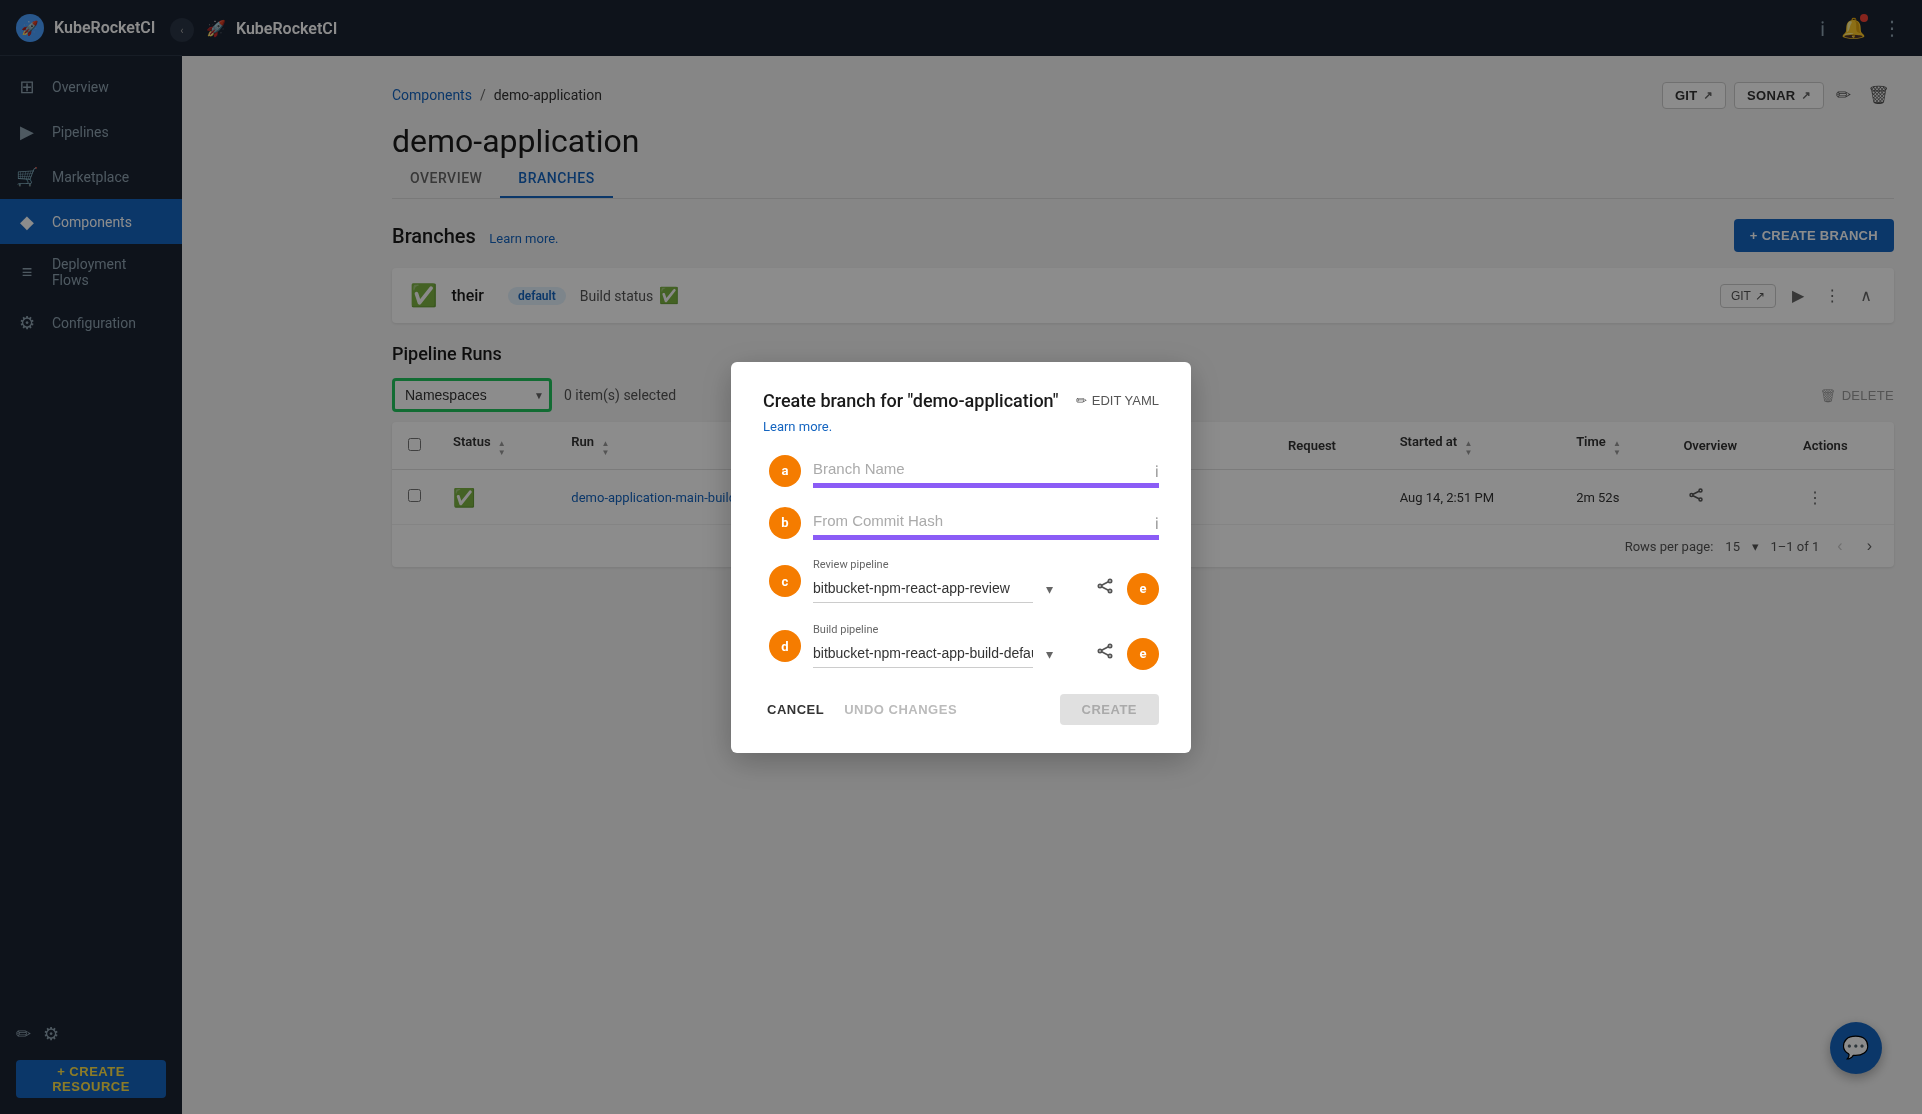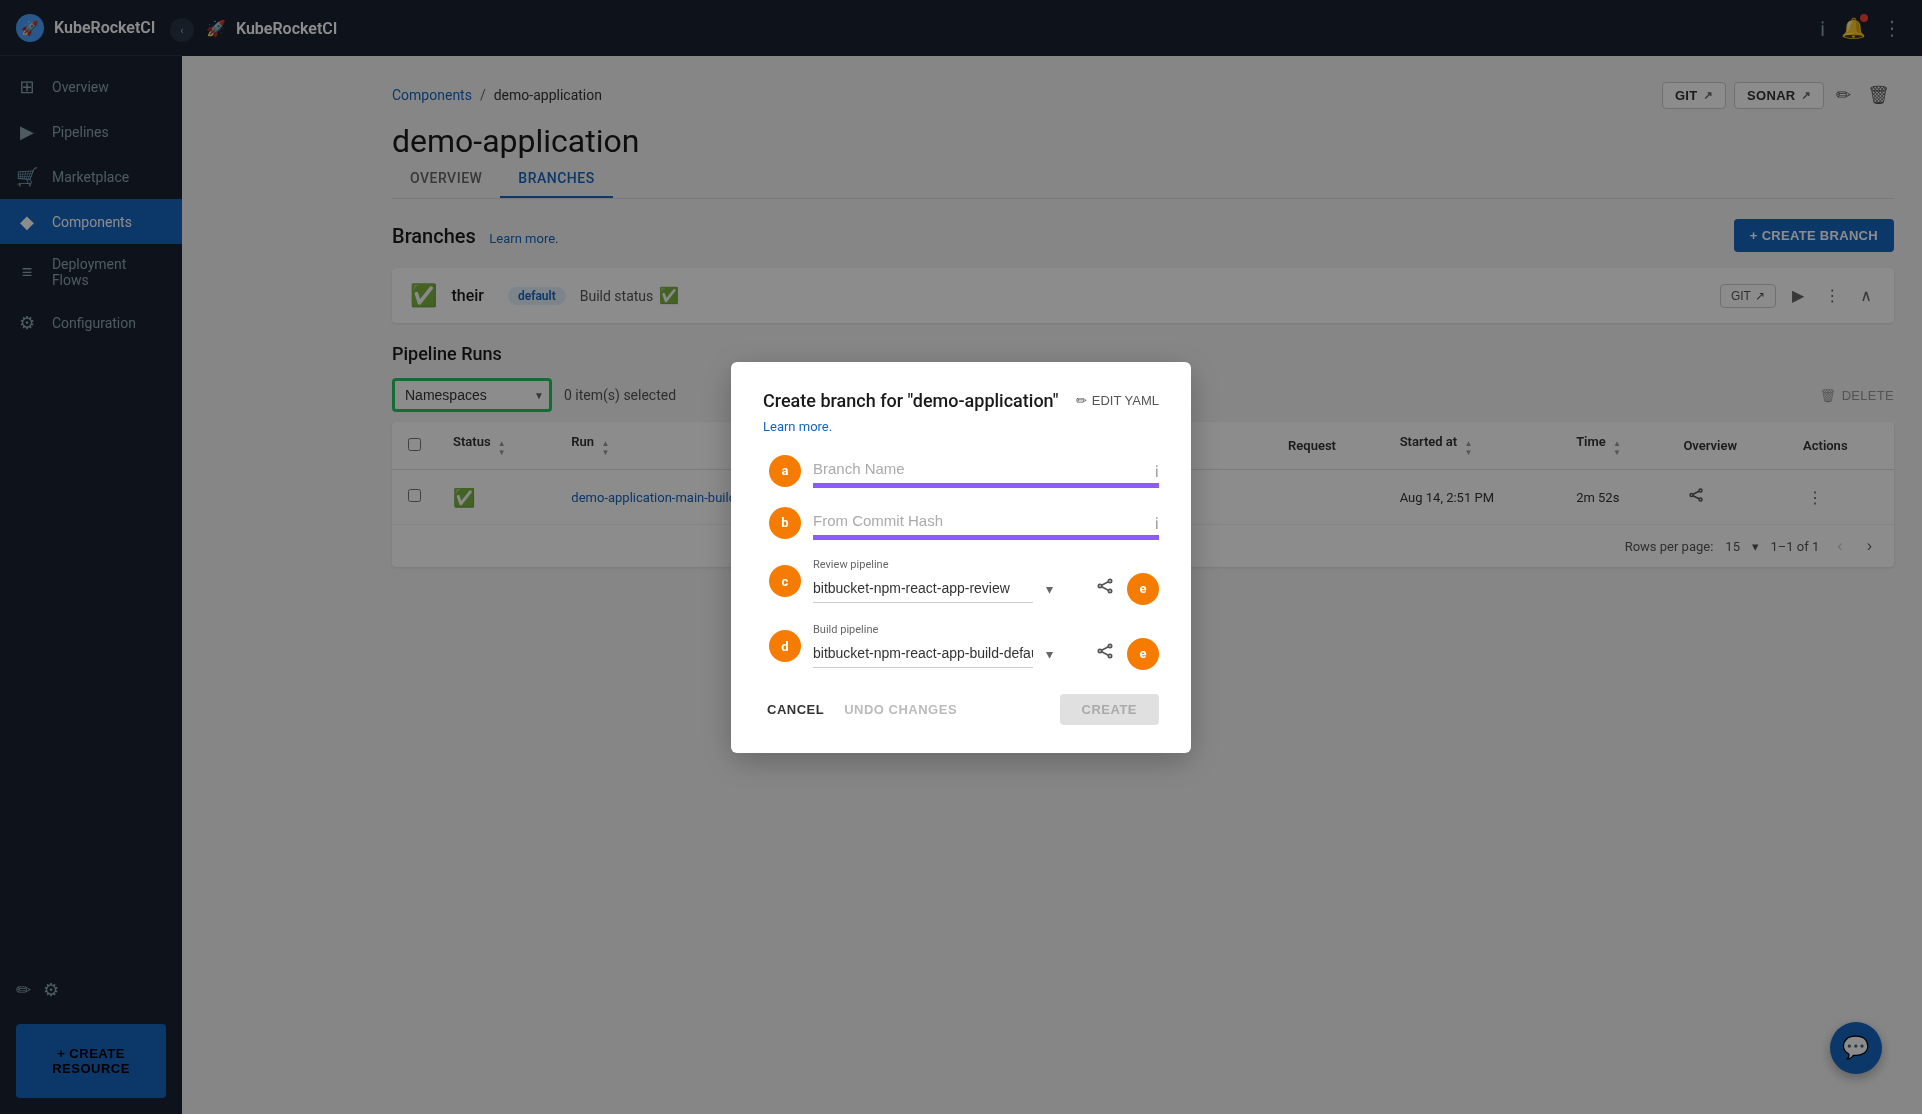--- a/index.html
+++ b/index.html
@@ -68,30 +68,30 @@
     .sidebar-bottom-icon {
       color: #8fa3b1;
       cursor: pointer;
       font-size: 18px;
     }
     .create-resource-btn {
       display: flex;
       align-items: center;
       gap: 6px;
       background: #1565c0;
-      color: #000000;
+      color: #fde047;
       border: none;
       border-radius: 4px;
-      padding: 22px 14px;
+      padding: 4px 14px;
       font-size: 13px;
       font-weight: 600;
       cursor: pointer;
       letter-spacing: 0.5px;
       width: calc(100% - 32px);
-      margin: 8px 16px 16px 16px;
+      margin: 0 16px 16px 16px;
     }
 
     
     .topbar {
       position: absolute;
       top: 0; left: 182px; right: 0;
       height: 56px;
       background: #1a2332;
       display: flex;
       align-items: center;

